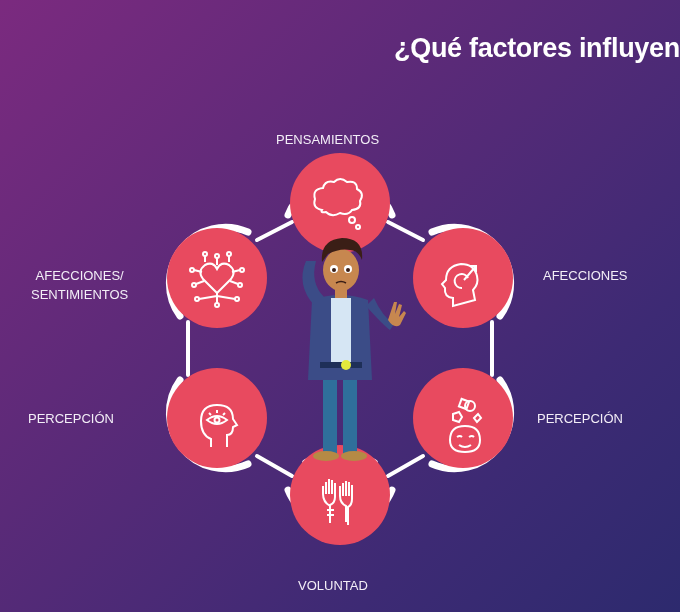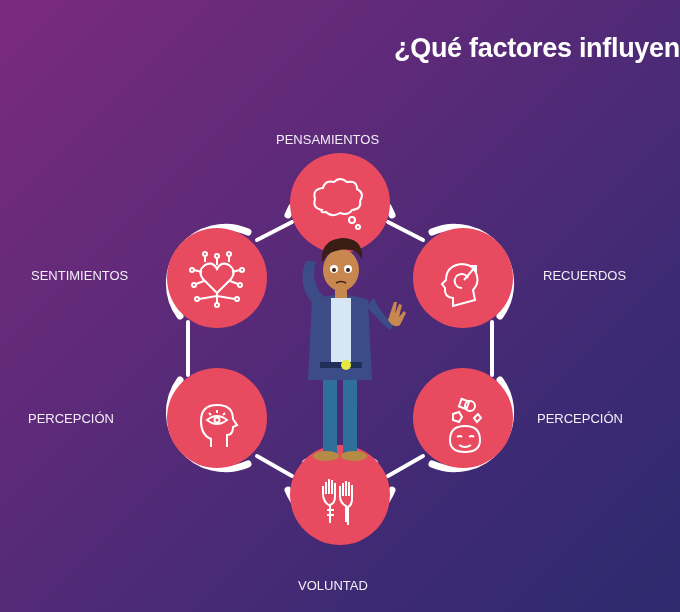--- a/index.html
+++ b/index.html
@@ -142,19 +142,20 @@
     <path d="M322 262 q-2 -22 20 -24 q22 0 20 22 q-4 -10 -12 -10 q-10 -2 -22 4z" fill="#3a1e16"></path>
     <circle cx="334" cy="269" r="4" fill="#fff"></circle>
     <circle cx="348" cy="269" r="4" fill="#fff"></circle>
     <circle cx="334" cy="270" r="2" fill="#3a1e16"></circle>
     <circle cx="348" cy="270" r="2" fill="#3a1e16"></circle>
     <path d="M336 283 q5 -3 10 0" stroke="#3a1e16" stroke-width="1.5" fill="none"></path>
   </g>
 </svg>
 
 <div class="label" style="left:276px;top:130px;">PENSAMIENTOS</div>
-<div class="label" style="left:543px;top:266px;">RECUERDOS</div>
+<div class="label" style="left:543px;top:266px;">AFECCIONES</div>
 <div class="label" style="left:537px;top:409px;">PERCEPCIÓN</div>
 <div class="label" style="left:298px;top:576px;">VOLUNTAD</div>
 <div class="label" style="left:28px;top:409px;">PERCEPCIÓN</div>
 <div class="label" style="left:31px;top:266px;text-align:center;">
+  <div>AFECCIONES/</div>
   <div>SENTIMIENTOS</div>
 </div>
 
 </body></html>

